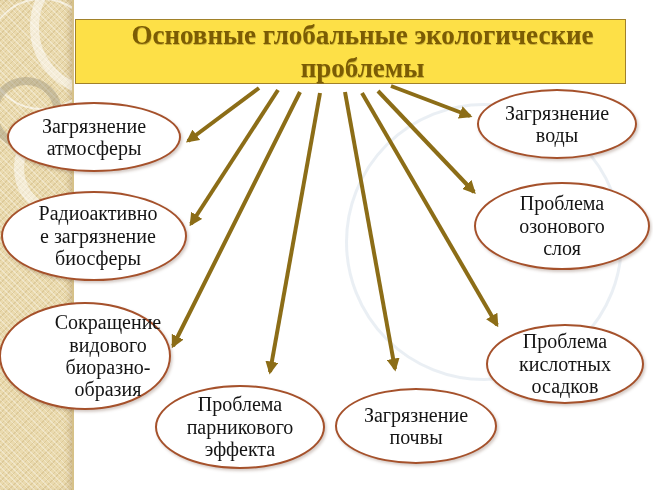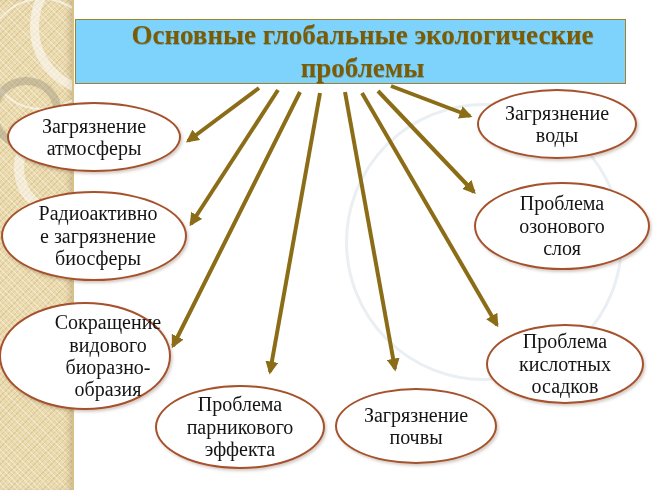--- a/index.html
+++ b/index.html
@@ -24,21 +24,21 @@
   .ring-c{left:-10px;top:77px;width:56px;height:56px;border:8px solid rgba(158,148,126,.45);}
   .ring-d{left:14px;top:117px;width:82px;height:82px;border:10px solid rgba(255,255,255,.5);}
   
   .watermark{
     position:absolute;left:345px;top:103px;width:272px;height:272px;
     border:3px solid rgba(178,196,214,.28);border-radius:50%;
   }
   
   .title-box{
     position:absolute;left:75px;top:19px;width:551px;height:65px;
-    border:1px solid #A1812A;background:#7dd3fc;
+    border:1px solid #A1812A;background:#fde047;
     display:flex;align-items:center;justify-content:center;
     text-align:center;box-sizing:border-box;padding-left:24px;
   }
   .title-text{
     font-weight:bold;font-size:27px;line-height:1.2;color:#7B5C04;
     padding:0 14px;text-shadow:0.5px 0.5px 0 rgba(60,40,0,.25);
   }
   
   .arrows{position:absolute;left:0;top:0;width:653px;height:490px;pointer-events:none;}
   

